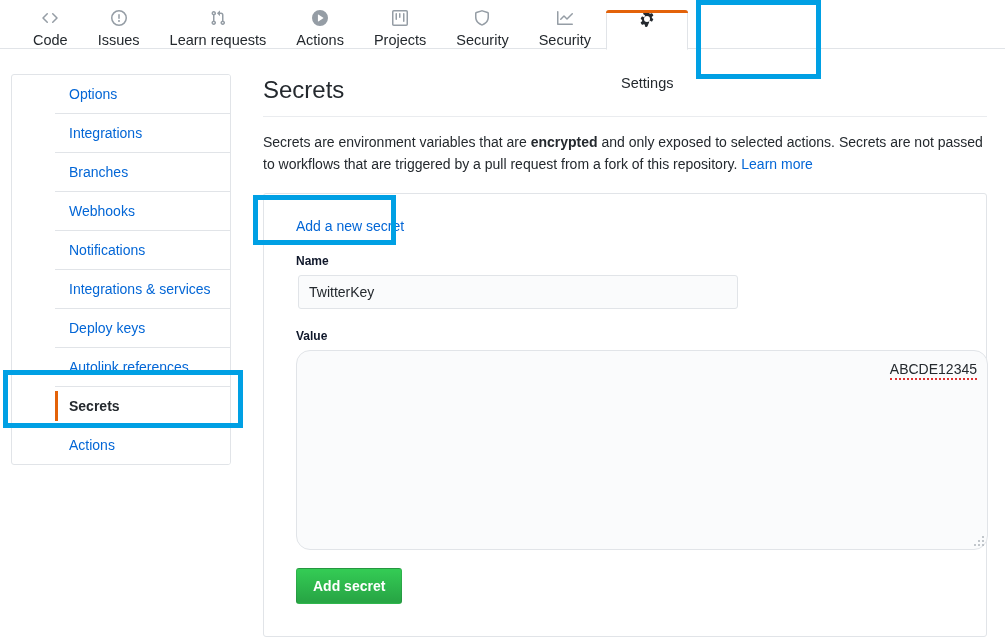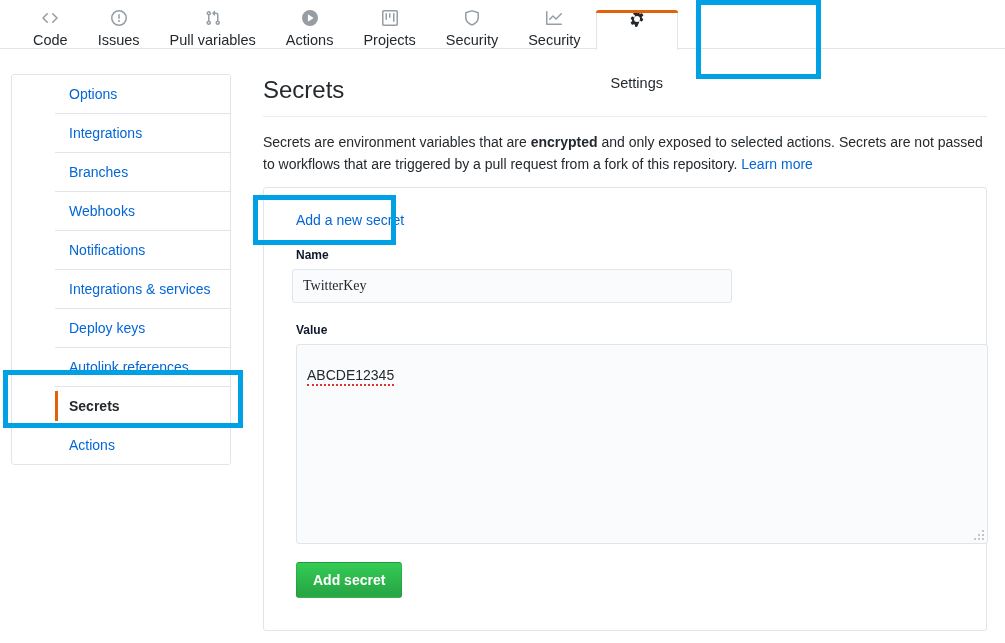--- a/index.html
+++ b/index.html
@@ -139,21 +139,21 @@
     color: #24292e;
     margin: 0 0 10px 0;
     padding-bottom: 10px;
     border-bottom: 1px solid #eaecef;
     line-height: 32px;
   }
   .secrets-desc {
     font-size: 14px;
     line-height: 22px;
     color: #24292e;
-    margin: 14px 0 12px 0;
+    margin: 14px 0 18px 0;
     width: 720px;
   }
   .secrets-desc b { font-weight: 700; }
   .inline-link { color: #0366d6; text-decoration: none; cursor: pointer; }
 
   .secrets-box {
     border: 1px solid #e1e4e8;
     border-radius: 3px;
     background: #ffffff;
     padding: 16px;
@@ -169,42 +169,43 @@
   }
   .field-label {
     display: block;
     font-size: 12px;
     font-weight: 700;
     color: #0f172a;
     margin: 0 0 7px 16px;
   }
   .text-input {
     display: block;
-    margin-left: 12px;
+    margin-left: 18px;
     width: 440px;
     height: 34px;
     padding: 6px 10px;
     font-size: 14px;
-    font-family: Liberation Serif, serif;
+    font-family: Liberation Sans, sans-serif;
     color: #24292e;
     background: #fafbfc;
     border: 1px solid #e1e4e8;
     border-radius: 3px;
     outline: none;
   }
   .spacer-18 { height: 20px; }
   .value-area {
     position: relative;
     margin-left: 16px;
     width: 692px;
     height: 200px;
     background: #fafbfc;
     border: 1px solid #e1e4e8;
-    border-radius: 3px;
-    padding: 21px 10px;
+    border-radius: 14px;
+    padding: 9px 10px;
+    text-align: right;
   }
   .value-text {
     font-size: 14px;
     font-family: "Liberation Sans", sans-serif;
     color: #24292e;
     line-height: 18px;
     text-decoration: none;
     border-bottom: 2px dotted #e03131;
     display: inline;
     padding-bottom: 1px;
@@ -266,21 +267,21 @@
       <span class="nav-label">Issues</span>
       <span class="counter">0</span>
     </a>
 
     <a class="nav-item">
       <span class="nav-icon">
         <svg width="16" height="16" viewBox="0 0 16 16">
             <path d="M7.177 3.073L9.573.677A.25.25 0 0110 .854v4.792a.25.25 0 01-.427.177L7.177 3.427a.25.25 0 010-.354zM3.75 2.5a.75.75 0 100 1.5.75.75 0 000-1.5zm-2.25.75a2.25 2.25 0 113 2.122v5.256a2.251 2.251 0 11-1.5 0V5.372A2.25 2.25 0 011.5 3.25zM11 2.5h-1V4h1a1 1 0 011 1v5.628a2.251 2.251 0 101.5 0V5A2.5 2.5 0 0011 2.5zm1 10.25a.75.75 0 111.5 0 .75.75 0 01-1.5 0zM3.75 12a.75.75 0 100 1.5.75.75 0 000-1.5z"></path>
           </svg>
       </span>
-      <span class="nav-label">Pull variables</span>
+      <span class="nav-label">Learn requests</span>
       <span class="counter">0</span>
     </a>
 
     <a class="nav-item">
       <span class="nav-icon">
         <svg width="16" height="16" viewBox="0 0 16 16">
             <path d="M8 0a8 8 0 100 16A8 8 0 008 0zM6.3 4.6l5 3.2a.25.25 0 010 .42l-5 3.2a.25.25 0 01-.38-.21V4.8c0-.2.21-.31.38-.2z"></path>
           </svg>
       </span>
       <span class="nav-label">Actions</span>

